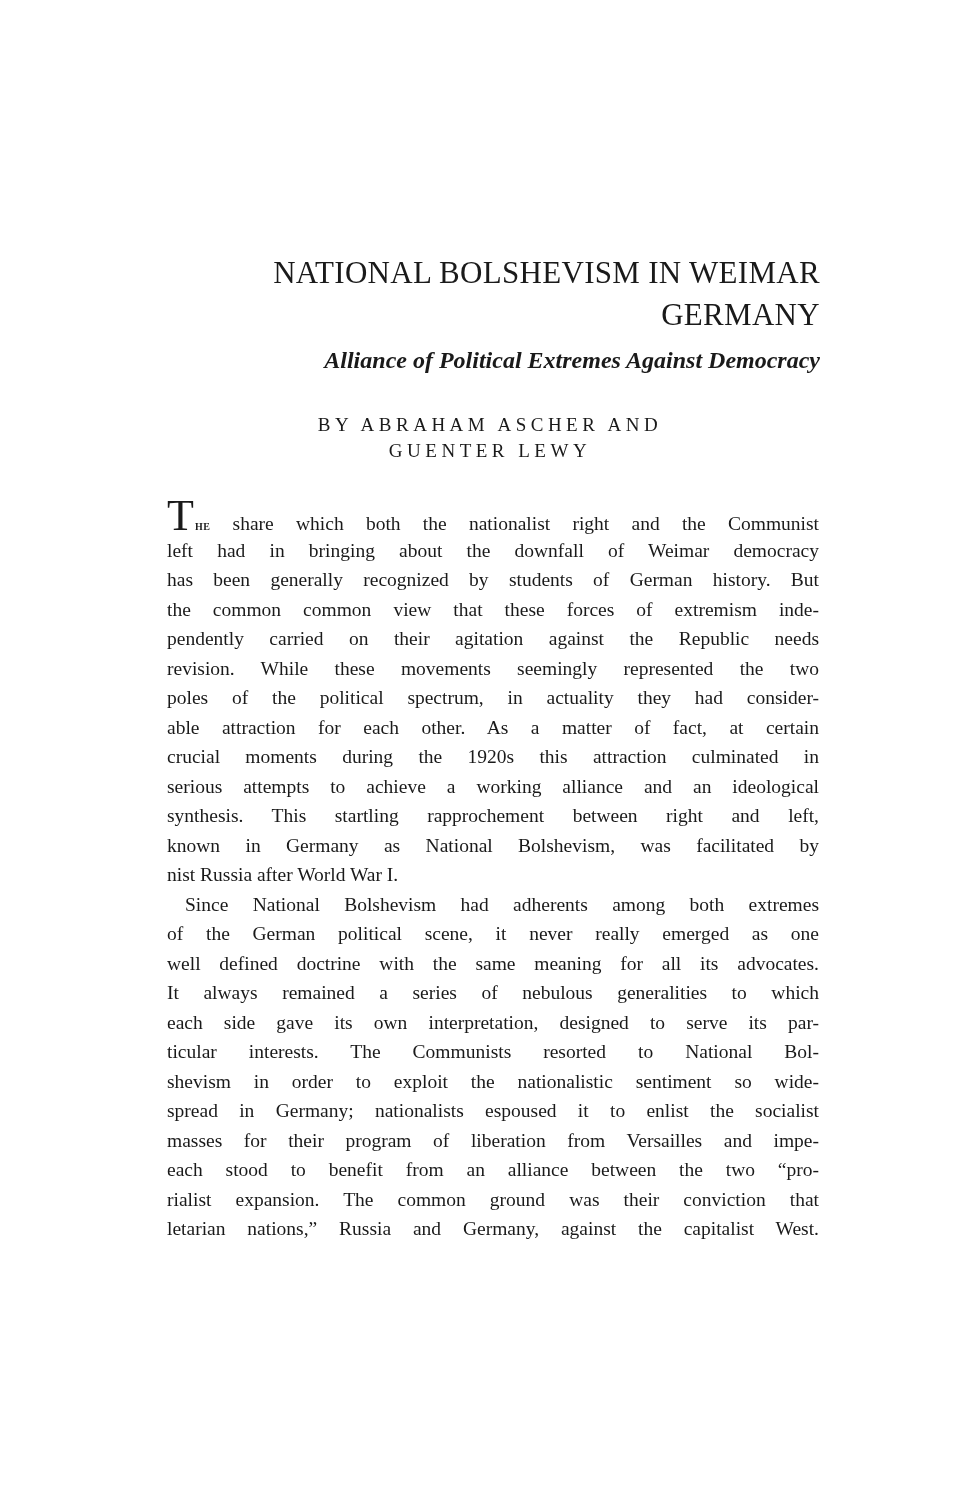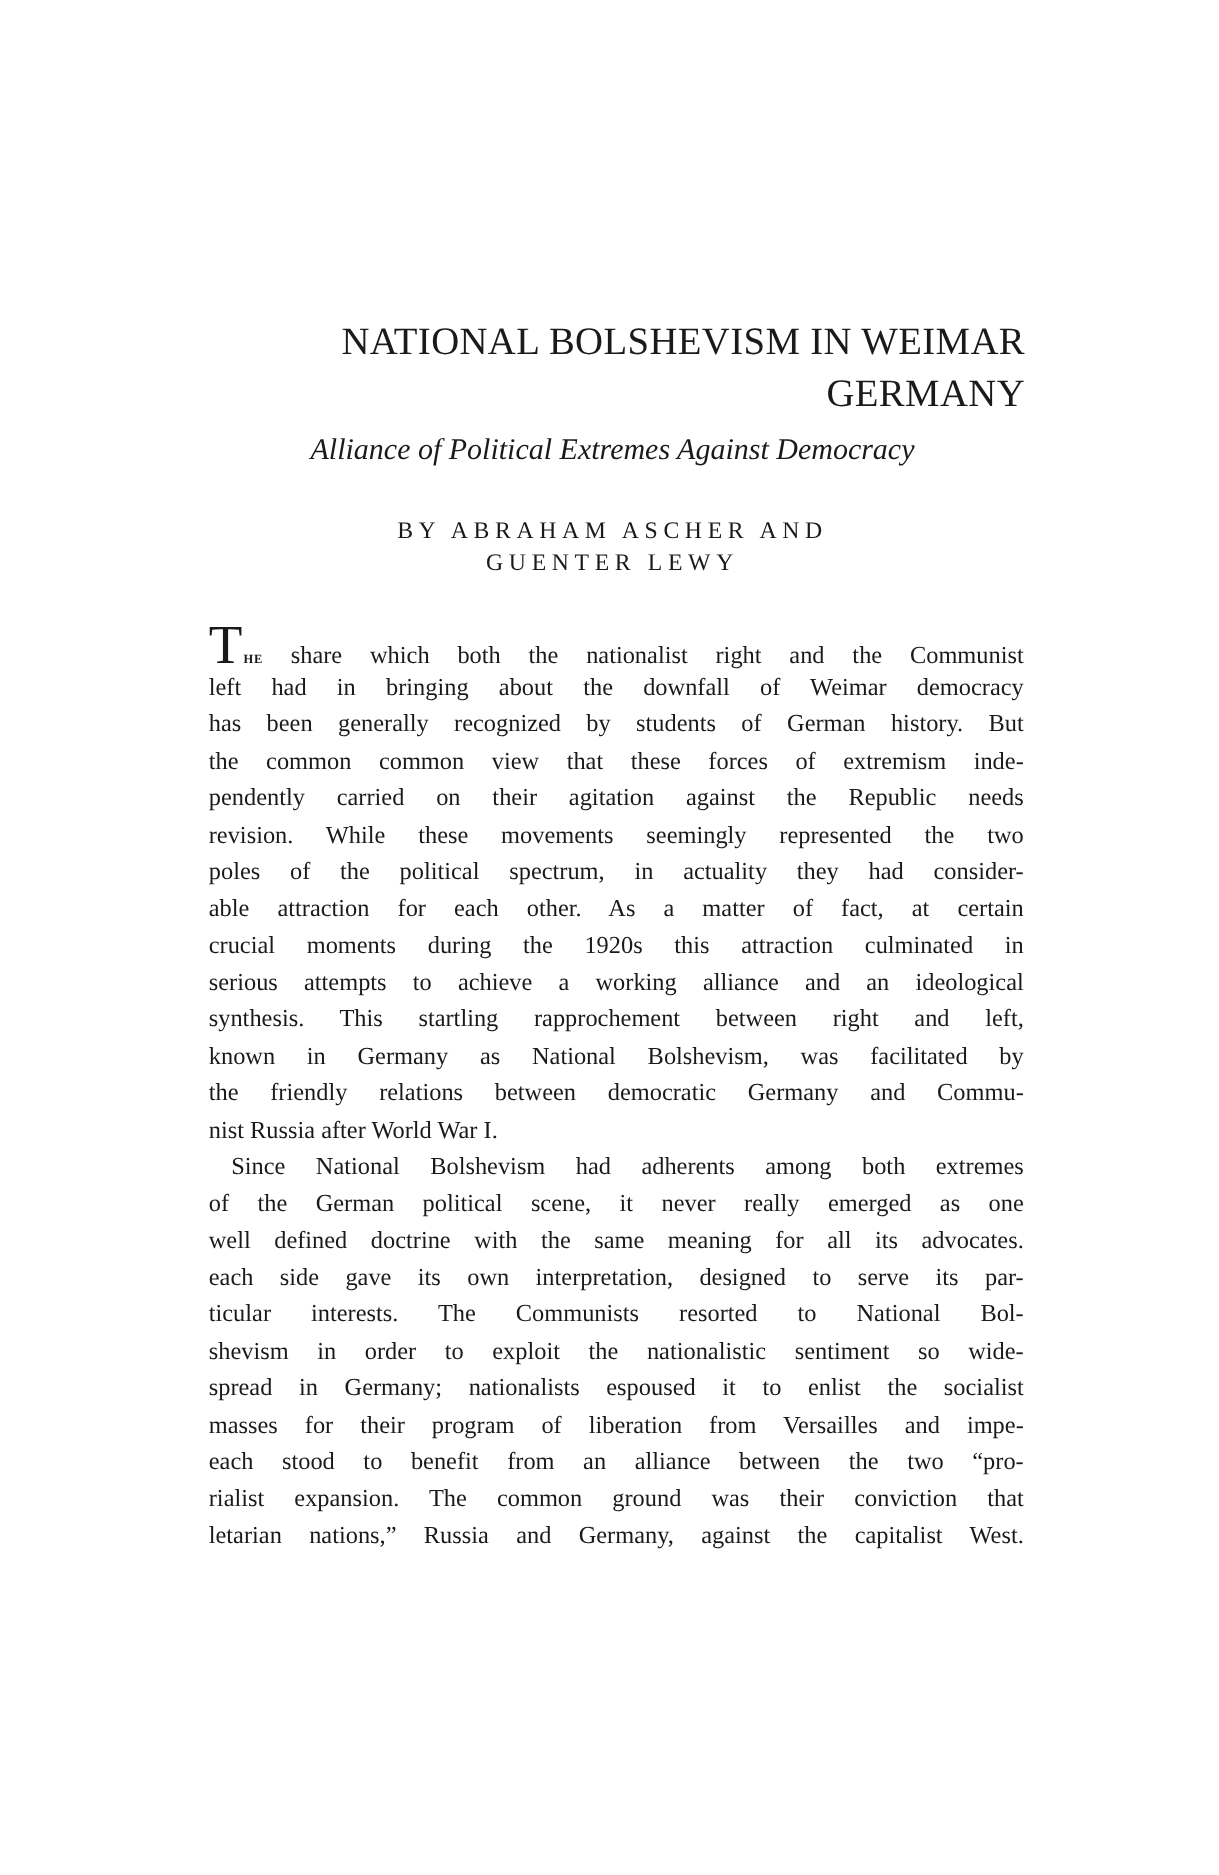--- a/index.html
+++ b/index.html
@@ -32,26 +32,26 @@
       line-height: 42px;
       letter-spacing: 0.3px;
       margin: 0;
       font-weight: normal;
     }
     .subtitle {
       position: absolute;
       left: 160px;
       top: 344px;
       width: 660px;
-      text-align: center;
+      text-align: right;
       font-style: italic;
       font-size: 24px;
       line-height: 32px;
       margin: 0;
-      font-weight: normal;
+      font-weight: bold;
     }
     .byline {
       position: absolute;
       left: 160px;
       top: 412px;
       width: 660px;
       text-align: center;
       font-size: 19px;
       letter-spacing: 4.5px;
       line-height: 26px;
@@ -114,27 +114,27 @@
       <span class="line">has been generally recognized by students of German history.  But</span>
       <span class="line">the common common view that these forces of extremism inde-</span>
       <span class="line">pendently carried on their agitation against the Republic needs</span>
       <span class="line">revision.  While these movements seemingly represented the two</span>
       <span class="line">poles of the political spectrum, in actuality they had consider-</span>
       <span class="line">able attraction for each other.  As a matter of fact, at certain</span>
       <span class="line">crucial moments during the 1920s this attraction culminated in</span>
       <span class="line">serious attempts to achieve a working alliance and an ideological</span>
       <span class="line">synthesis.  This startling rapprochement between right and left,</span>
       <span class="line">known in Germany as National Bolshevism, was facilitated by</span>
-      <span class="line">the friendly relations between democratic Germany and Commu-</span>
       <span class="line last">nist Russia after World War I.</span>
     </div>
     <div class="paragraph">
       <span class="line indent">Since National Bolshevism had adherents among both extremes</span>
       <span class="line">of the German political scene, it never really emerged as one</span>
       <span class="line">well defined doctrine with the same meaning for all its advocates.</span>
+      <span class="line">It always remained a series of nebulous generalities to which</span>
       <span class="line">each side gave its own interpretation, designed to serve its par-</span>
       <span class="line">ticular interests.  The Communists resorted to National Bol-</span>
       <span class="line">shevism in order to exploit the nationalistic sentiment so wide-</span>
       <span class="line">spread in Germany; nationalists espoused it to enlist the socialist</span>
       <span class="line">masses for their program of liberation from Versailles and impe-</span>
       <span class="line">each stood to benefit from an alliance between the two “pro-</span>
       <span class="line">rialist expansion.  The common ground was their conviction that</span>
       <span class="line">letarian nations,” Russia and Germany, against the capitalist West.</span>
     </div>
   </div>

